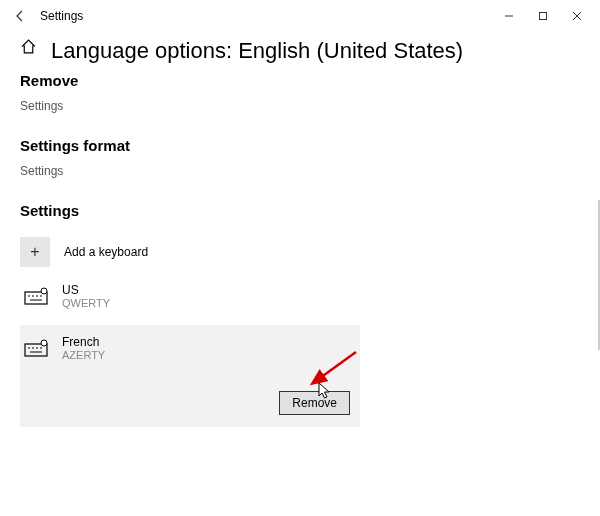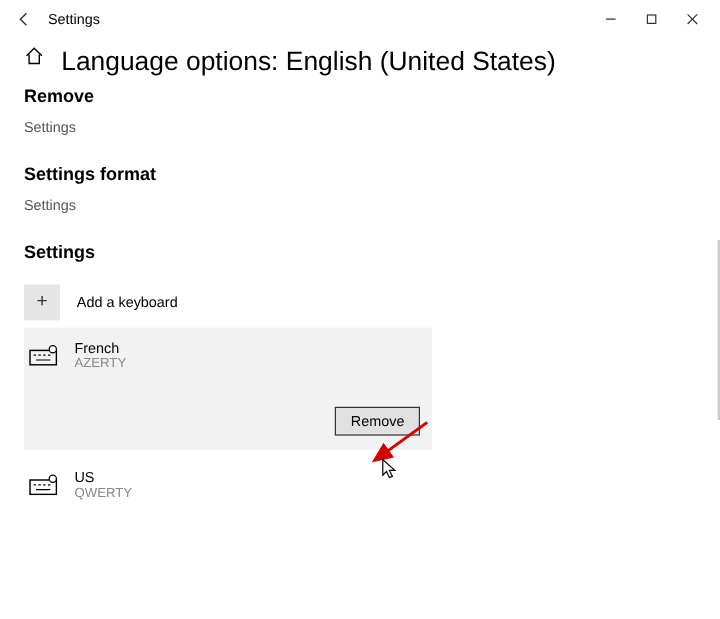--- a/index.html
+++ b/index.html
@@ -220,20 +220,38 @@
   <div class="link-text">Settings</div>
 
   <div class="section-heading big">Settings format</div>
   <div class="link-text">Settings</div>
 
   <div class="section-heading big">Settings</div>
 
   <div class="add-row">
     <div class="plus-tile">+</div>
     <div class="add-label">Add a keyboard</div>
+  </div>
+
+  <div class="kb-item">
+    <span class="kb-icon">
+      <svg width="24" height="18" viewBox="0 0 24 18">
+        <rect x="1" y="5" width="22" height="12" stroke="#000" stroke-width="1.2" fill="none"></rect>
+        <line x1="4" y1="9" x2="6" y2="9" stroke="#000"></line>
+          <line x1="8" y1="9" x2="10" y2="9" stroke="#000"></line>
+          <line x1="12" y1="9" x2="14" y2="9" stroke="#000"></line>
+          <line x1="16" y1="9" x2="18" y2="9" stroke="#000"></line>
+        <line x1="6" y1="13" x2="18" y2="13" stroke="#000"></line>
+        <circle cx="20" cy="4" r="3" stroke="#000" stroke-width="1" fill="#fff"></circle>
+      </svg>
+    </span>
+    <div class="kb-texts">
+      <div class="kb-name">US</div>
+      <div class="kb-layout">QWERTY</div>
+    </div>
   </div>
 
   <div class="kb-item selected">
     <div class="kb-top">
       <span class="kb-icon">
         <svg width="24" height="18" viewBox="0 0 24 18">
           <rect x="1" y="5" width="22" height="12" stroke="#000" stroke-width="1.2" fill="none"></rect>
           <line x1="4" y1="9" x2="6" y2="9" stroke="#000"></line>
             <line x1="8" y1="9" x2="10" y2="9" stroke="#000"></line>
             <line x1="12" y1="9" x2="14" y2="9" stroke="#000"></line>
@@ -245,38 +263,20 @@
       <div class="kb-texts">
         <div class="kb-name">French</div>
         <div class="kb-layout">AZERTY</div>
       </div>
     </div>
     <div class="kb-actions">
       <button class="remove-btn">Remove</button>
     </div>
   </div>
 
-  <div class="kb-item">
-    <span class="kb-icon">
-      <svg width="24" height="18" viewBox="0 0 24 18">
-        <rect x="1" y="5" width="22" height="12" stroke="#000" stroke-width="1.2" fill="none"></rect>
-        <line x1="4" y1="9" x2="6" y2="9" stroke="#000"></line>
-          <line x1="8" y1="9" x2="10" y2="9" stroke="#000"></line>
-          <line x1="12" y1="9" x2="14" y2="9" stroke="#000"></line>
-          <line x1="16" y1="9" x2="18" y2="9" stroke="#000"></line>
-        <line x1="6" y1="13" x2="18" y2="13" stroke="#000"></line>
-        <circle cx="20" cy="4" r="3" stroke="#000" stroke-width="1" fill="#fff"></circle>
-      </svg>
-    </span>
-    <div class="kb-texts">
-      <div class="kb-name">US</div>
-      <div class="kb-layout">QWERTY</div>
-    </div>
-  </div>
-
 
 </div>
 
 <div class="scrollbar-hint"></div>
 
 <svg class="arrow-annotation" width="50" height="40">
   <defs>
     <marker id="ah" markerWidth="8" markerHeight="8" refX="2" refY="3" orient="auto">
       <path d="M0,0 L0,6 L7,3 z" fill="#d40000"></path>
     </marker>

